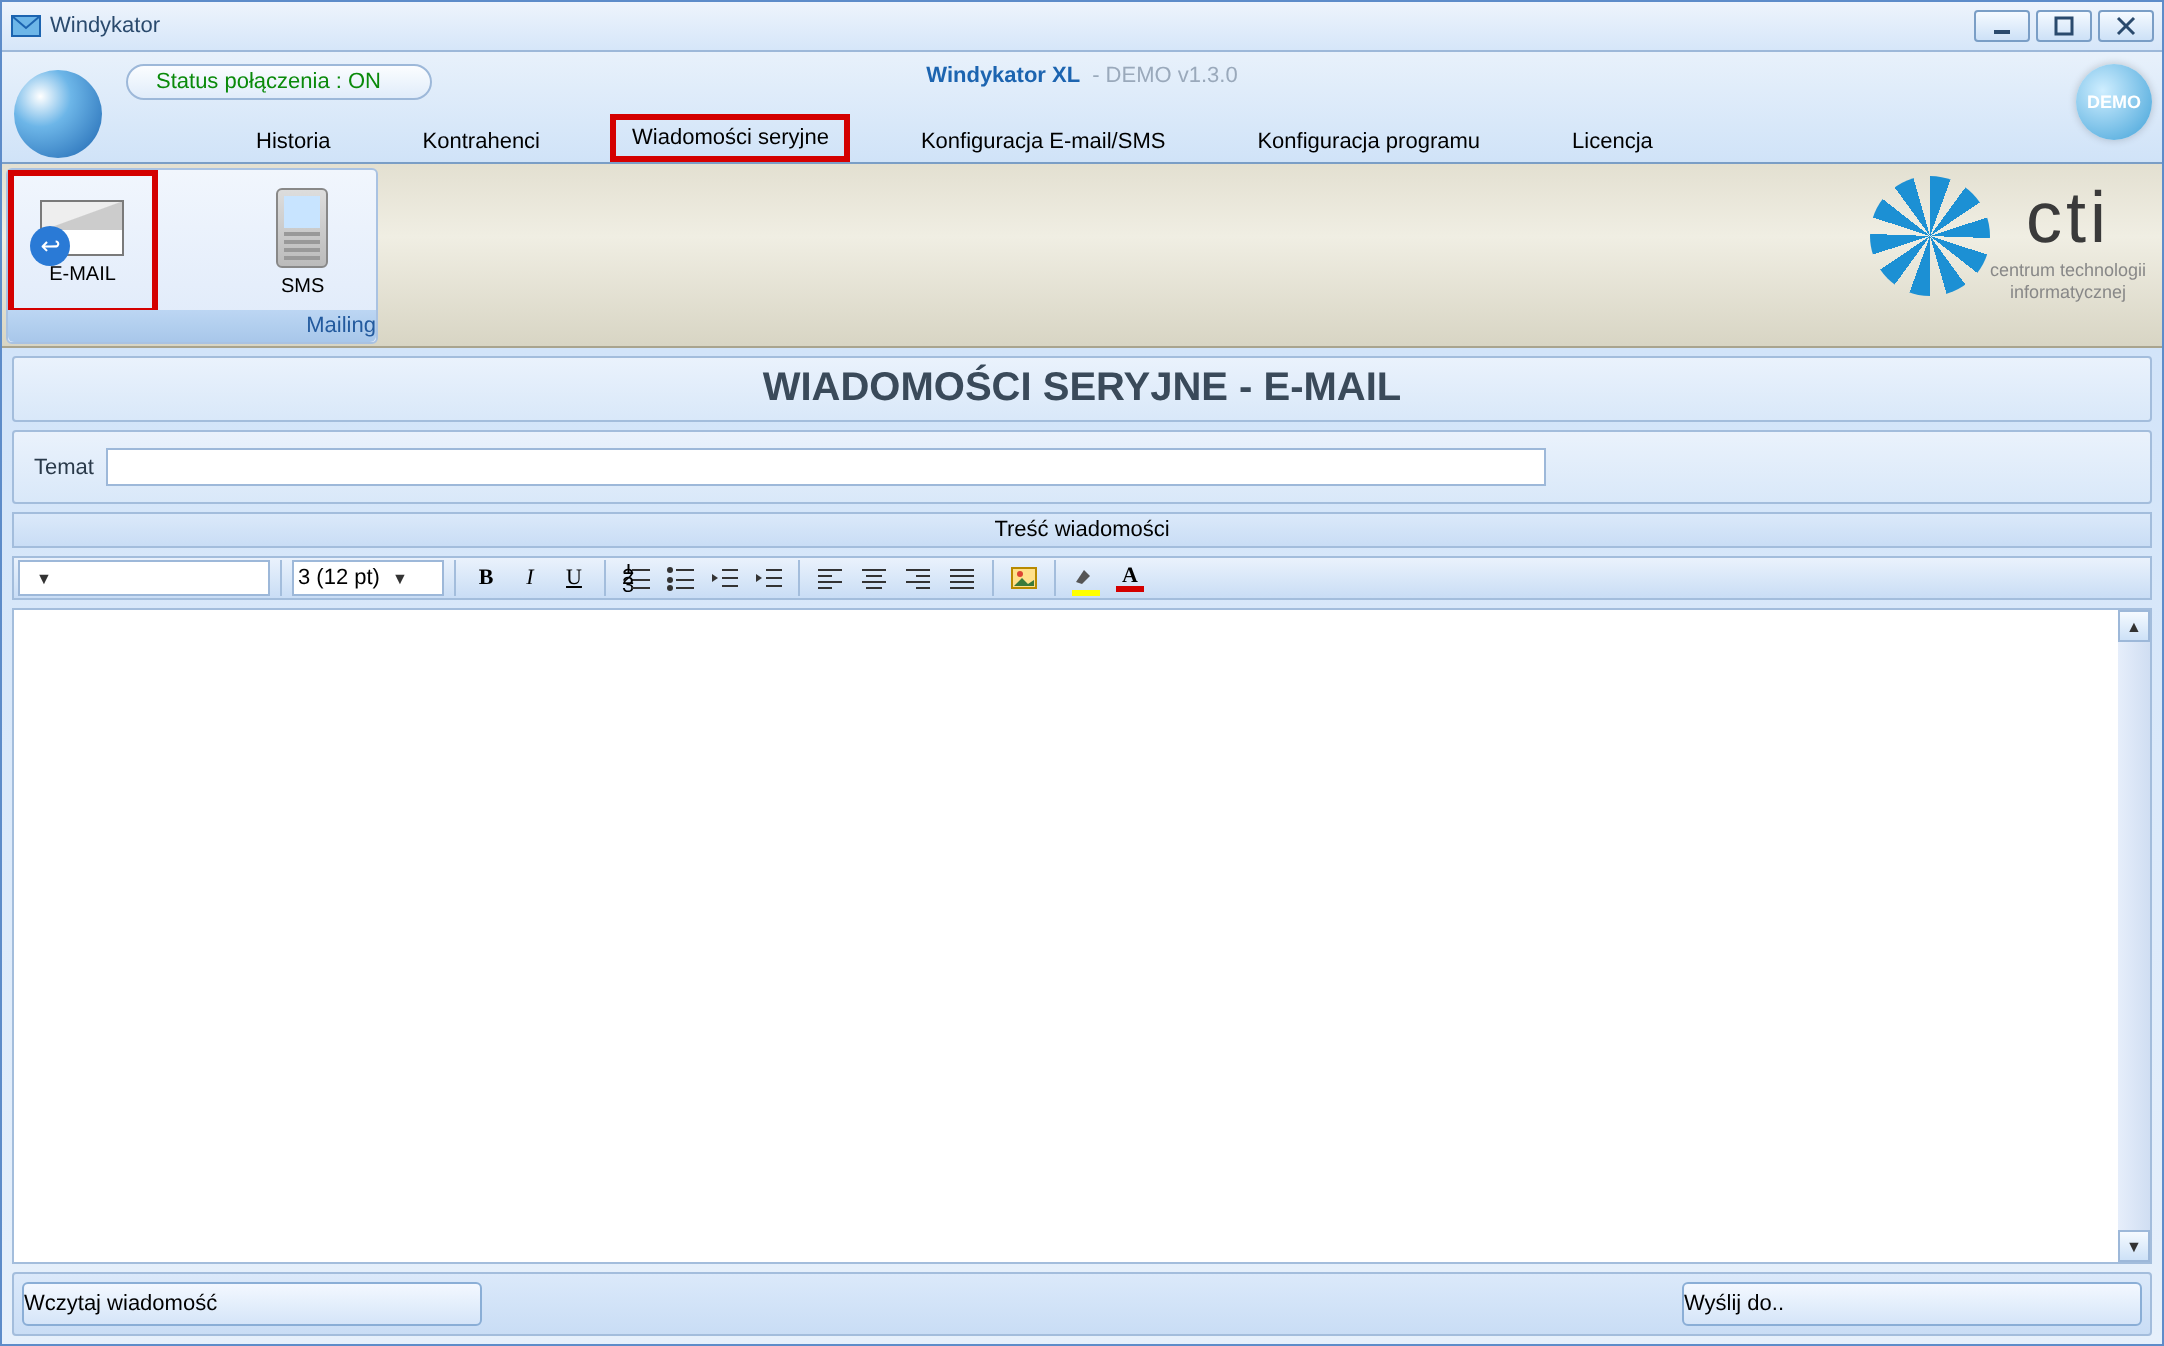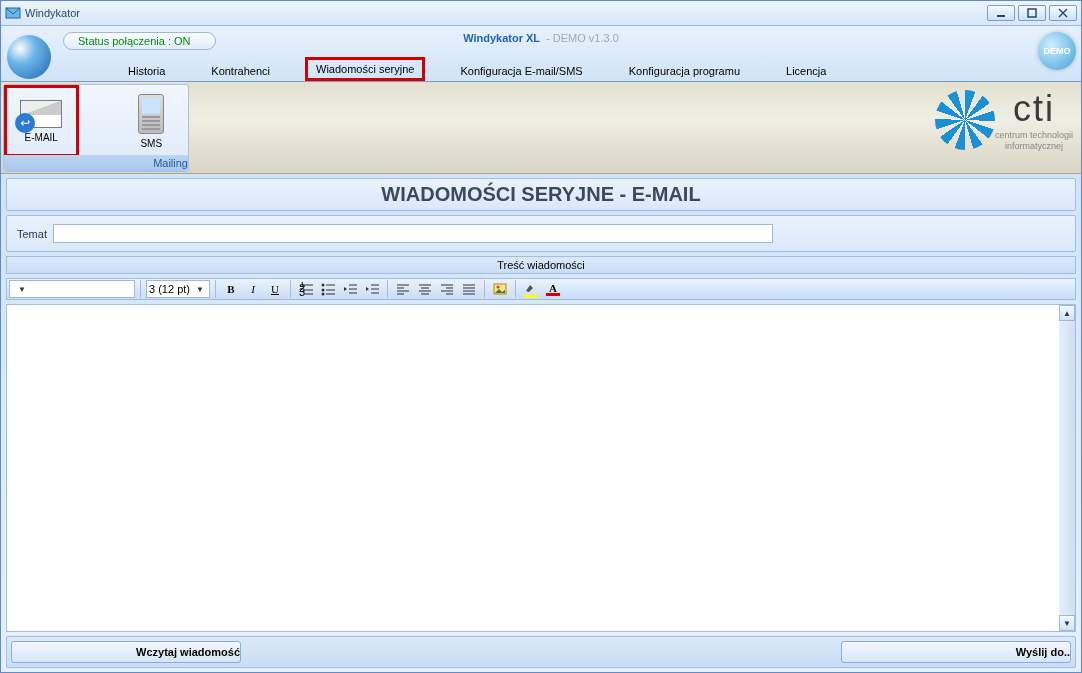--- a/index.html
+++ b/index.html
@@ -35,58 +35,58 @@
 .ribbon-item:last-child { border-right: none; margin-left: 36px; }
 .ribbon-item.highlighted { border: 3px solid #d40000; }
 .ribbon-item .label { font-size: 10px; }
 .icon-envelope { width: 42px; height: 28px; background: #fff; border: 1px solid #7a7a7a; position: relative; }
 .icon-envelope::before { content: ''; position: absolute; top: 0; left: 0; right: 0; height: 14px; background: linear-gradient(160deg, #eee 49%, #ccc 51%); }
 .icon-envelope .arrow { position: absolute; bottom: -6px; left: -6px; width: 20px; height: 20px; background: #2a7ad6; border-radius: 50%; display: flex; align-items: center; justify-content: center; color: #fff; font-size: 12px; }
 .icon-phone { width: 26px; height: 40px; background: linear-gradient(#ddd, #bbb); border: 1px solid #888; border-radius: 3px; position: relative; }
 .icon-phone::before { content: ''; position: absolute; top: 3px; left: 3px; right: 3px; height: 16px; background: #c8e4ff; }
 .icon-phone::after { content: ''; position: absolute; bottom: 3px; left: 3px; right: 3px; height: 14px; background: repeating-linear-gradient(0deg, #999 0 2px, transparent 2px 4px); }
 
-.brand { position: absolute; right: 8px; top: 6px; display: flex; align-items: center; gap: 0; }
+.brand { position: absolute; right: 8px; top: 6px; display: flex; align-items: flex-start; gap: 0; }
 .brand .swirl { width: 60px; height: 60px; border-radius: 50%; background: conic-gradient(#1c90d4 0 20deg, transparent 20deg 36deg, #1c90d4 36deg 56deg, transparent 56deg 72deg, #1c90d4 72deg 92deg, transparent 92deg 108deg, #1c90d4 108deg 128deg, transparent 128deg 144deg, #1c90d4 144deg 164deg, transparent 164deg 180deg, #1c90d4 180deg 200deg, transparent 200deg 216deg, #1c90d4 216deg 236deg, transparent 236deg 252deg, #1c90d4 252deg 272deg, transparent 272deg 288deg, #1c90d4 288deg 308deg, transparent 308deg 324deg, #1c90d4 324deg 344deg, transparent 344deg 360deg); }
 .brand .cti { display: flex; flex-direction: column; align-items: center; }
 .brand .cti .big { font-size: 36px; color: #3a3a3a; letter-spacing: 2px; font-family: Arial; }
 .brand .cti .small { font-size: 9px; color: #888; line-height: 1.2; text-align: center; }
 
 
 .content { padding: 4px 5px; background: linear-gradient(#d2e4f9, #e6f0fb); height: calc(673px - 25px - 56px - 92px - 2px); display: flex; flex-direction: column; gap: 4px; }
 .panel { background: linear-gradient(#eaf2fc, #d9e8f9); border: 1px solid #a3bddc; border-radius: 2px; }
 .panel-title { text-align: center; font-weight: bold; font-family: Arial; font-size: 20px; color: #3a4a5a; padding: 4px 0; }
 .temat-panel { padding: 8px 10px; display: flex; align-items: center; gap: 6px; }
 .temat-panel label { color: #2a3a4a; }
 .temat-panel input { flex: 0 0 720px; height: 19px; border: 1px solid #9db8d9; background: #fff; padding: 0 4px; }
 
 .tresc-label { text-align: center; padding: 2px 0; background: linear-gradient(#dbe9fa, #c9ddf5); border: 1px solid #a3bddc; }
 
 .toolbar { height: 22px; background: linear-gradient(#eaf2fc, #c9ddf5); border: 1px solid #a3bddc; display: flex; align-items: center; padding: 0 2px; gap: 2px; }
 .toolbar .combo { height: 18px; border: 1px solid #9db8d9; background: #fff; display: flex; align-items: center; padding: 0 2px; }
 .toolbar .combo .arrow { margin-left: 6px; font-size: 8px; color: #333; }
 .toolbar .font-combo { width: 126px; }
-.toolbar .size-combo { width: 64px; }
+.toolbar .size-combo { width: 76px; }
 .toolbar .sep { width: 1px; height: 18px; background: #a3bddc; margin: 0 3px; }
 .tbtn { width: 20px; height: 18px; display: flex; align-items: center; justify-content: center; cursor: pointer; border-radius: 2px; }
 .tbtn.bold { font-weight: bold; font-family: 'Times New Roman'; }
 .tbtn.italic { font-style: italic; font-family: 'Times New Roman'; }
 .tbtn.underline { text-decoration: underline; font-family: 'Times New Roman'; }
 .tbtn svg { width: 14px; height: 14px; }
 .color-under { display: flex; flex-direction: column; align-items: center; }
 .color-under .bar { width: 14px; height: 3px; }
 
 .editor-wrap { flex: 1; position: relative; border: 1px solid #a3bddc; background: #fff; }
 .editor { position: absolute; inset: 0 16px 0 0; }
 .vscroll { position: absolute; right: 0; top: 0; bottom: 0; width: 16px; background: linear-gradient(90deg, #e6eefb, #d0def2); display: flex; flex-direction: column; align-items: center; }
 .vscroll .up, .vscroll .down { height: 16px; width: 100%; display: flex; align-items: center; justify-content: center; background: linear-gradient(#f5faff, #cde1f7); border: 1px solid #9db8d9; font-size: 8px; color: #333; cursor: pointer; }
 .vscroll .track { flex: 1; }
 
 .bottom-bar { display: flex; justify-content: space-between; padding: 2px 2px; }
-.big-btn { width: 230px; height: 22px; background: linear-gradient(#f3f8ff, #d5e5f8); border: 1px solid #8aaed6; border-radius: 3px; cursor: pointer; text-align: right; line-height: 20px; font-weight: bold; }
+.big-btn { width: 230px; height: 22px; background: linear-gradient(#f3f8ff, #d5e5f8); border: 1px solid #8aaed6; border-radius: 3px; cursor: pointer; text-align: left; line-height: 20px; }
 </style>
 </head>
 <body>
 
 <div class="titlebar">
   <svg class="icon" viewBox="0 0 16 16">
       <rect x="1" y="3" width="14" height="10" fill="#6db6e8" stroke="#1c64b0"></rect>
       <path d="M1 3 L8 9 L15 3" fill="none" stroke="#1c64b0"></path>
     </svg>
   <span class="title">Windykator</span>

